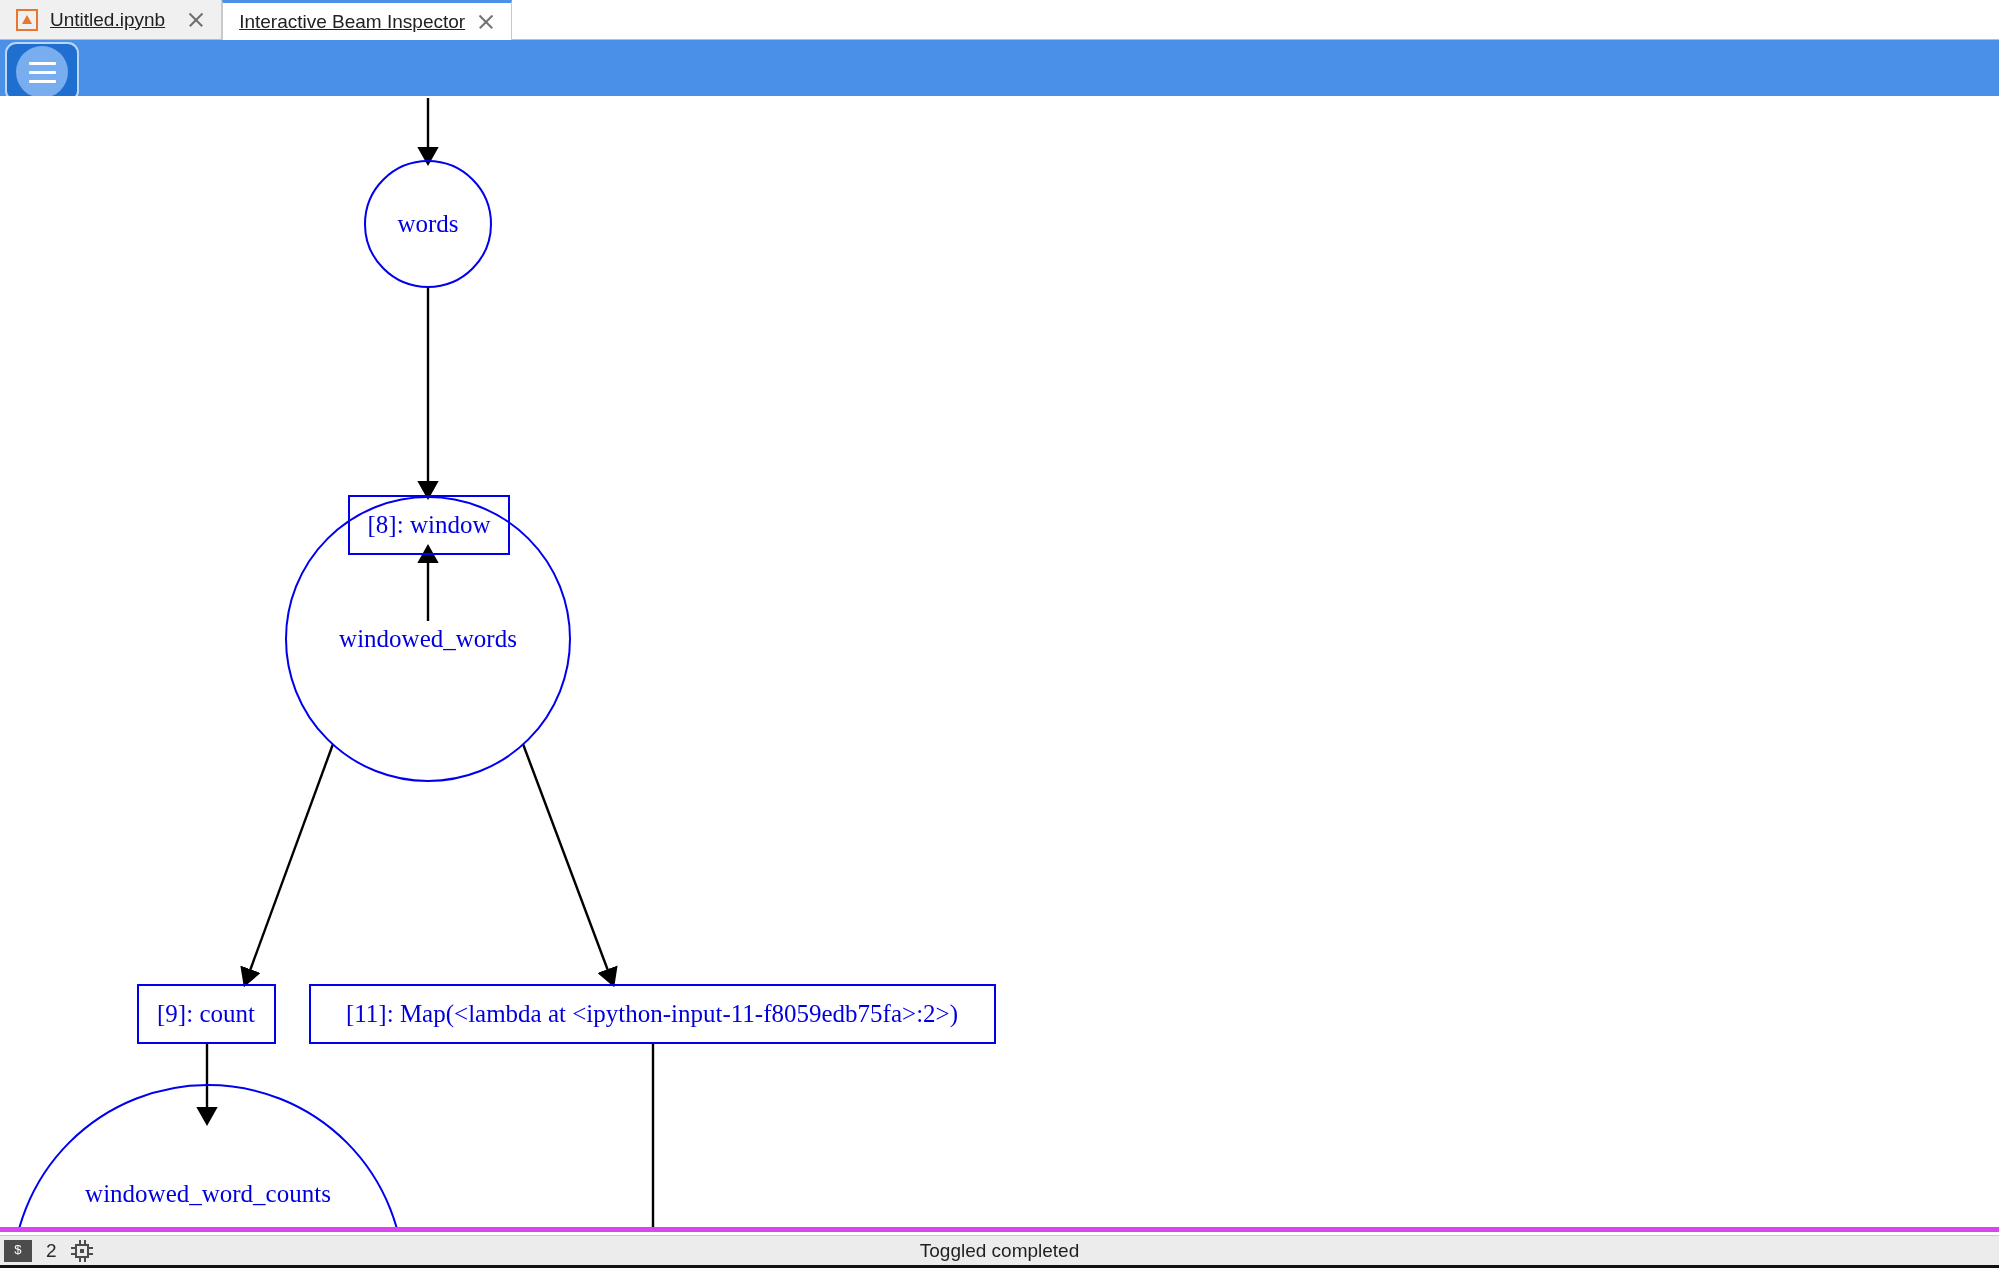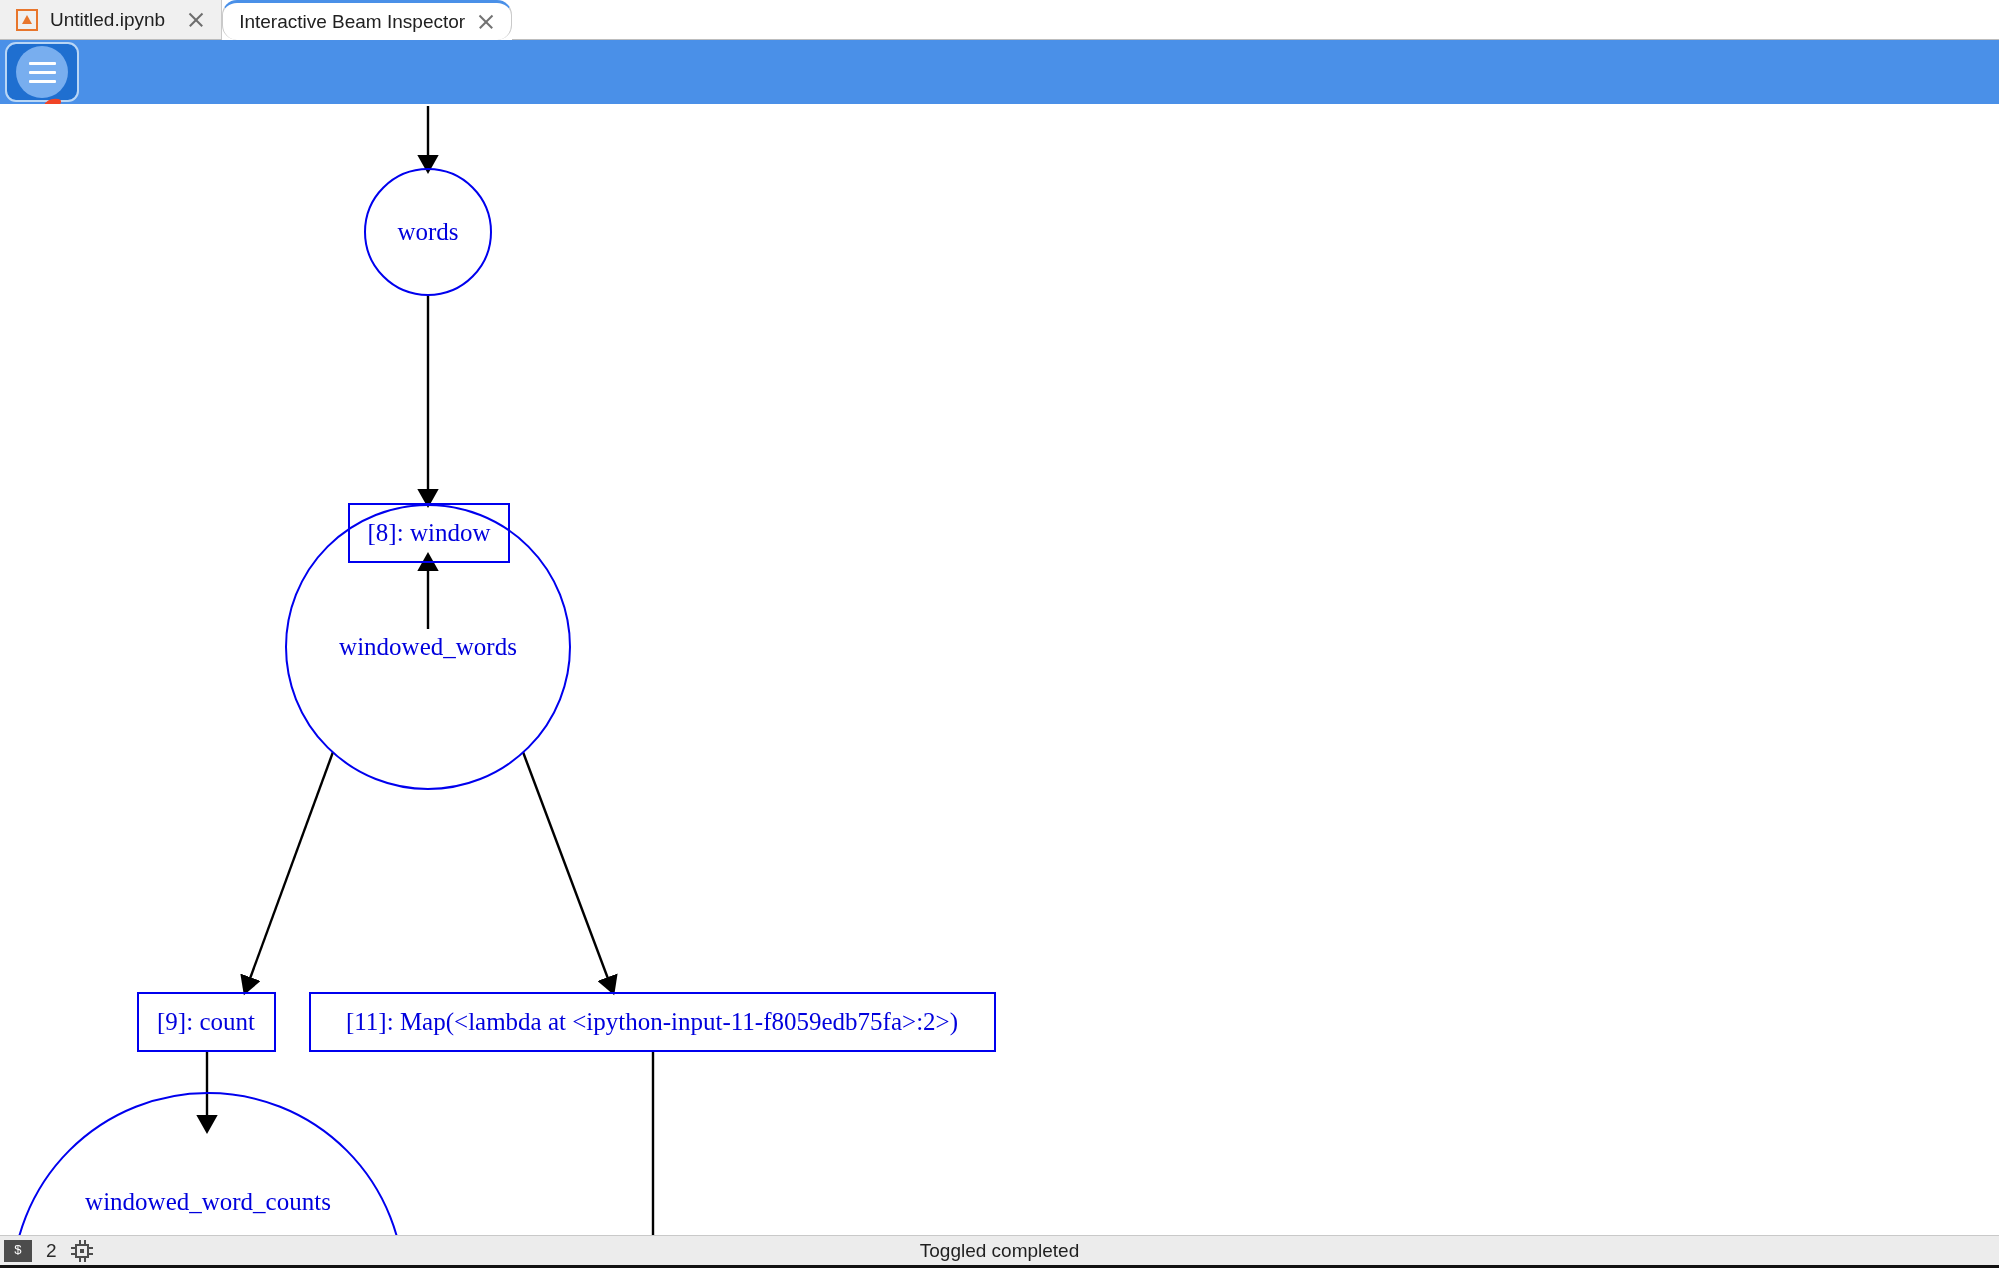--- a/index.html
+++ b/index.html
@@ -40,21 +40,20 @@
   }
   .tab.inactive {
     background: #f0f0f0;
     border-bottom: 1px solid #bdbdbd;
   }
   .tab.active {
     background: #ffffff;
     border-top: 3px solid #4a90e8;
     border-left: 1px solid #c9c9c9;
     border-bottom: none;
-    border-radius: 15px;
   }
   .tab-spacer {
     flex: 1;
     border-bottom: 1px solid #bdbdbd;
     background: #ffffff;
   }
   .tab-icon {
     width: 22px;
     height: 22px;
     margin-right: 12px;
@@ -65,21 +64,21 @@
     justify-content: center;
     flex: 0 0 auto;
   }
   .tab-icon i {
     display: block;
     width: 0; height: 0;
     border-left: 5px solid transparent;
     border-right: 5px solid transparent;
     border-bottom: 9px solid #e8762c;
   }
-  .tab-label { margin-right: 20px; }
+  .tab-label { margin-right: 20px; text-decoration: underline; }
   .tab.active .tab-label { margin-right: 10px; }
   .tab-close {
     width: 22px;
     height: 22px;
     position: relative;
     flex: 0 0 auto;
     opacity: .72;
   }
   .tab-close::before, .tab-close::after {
     content: "";
@@ -153,21 +152,21 @@
     position: absolute;
     left: 58px; top: 182px;
     color: #f04426;
     font-size: 20px;
     font-weight: bold;
   }
 
   
   .canvas {
     position: absolute;
-    left: 0; top: 104px;
+    left: 0; top: 96px;
     width: 1999px;
     height: 1131px;
     background: #ffffff;
     overflow: hidden;
     border-bottom: 5px solid #d946ef;
   }
   .graph-svg { display: block; }
 
   .node-label {
     fill: #0000dd;

